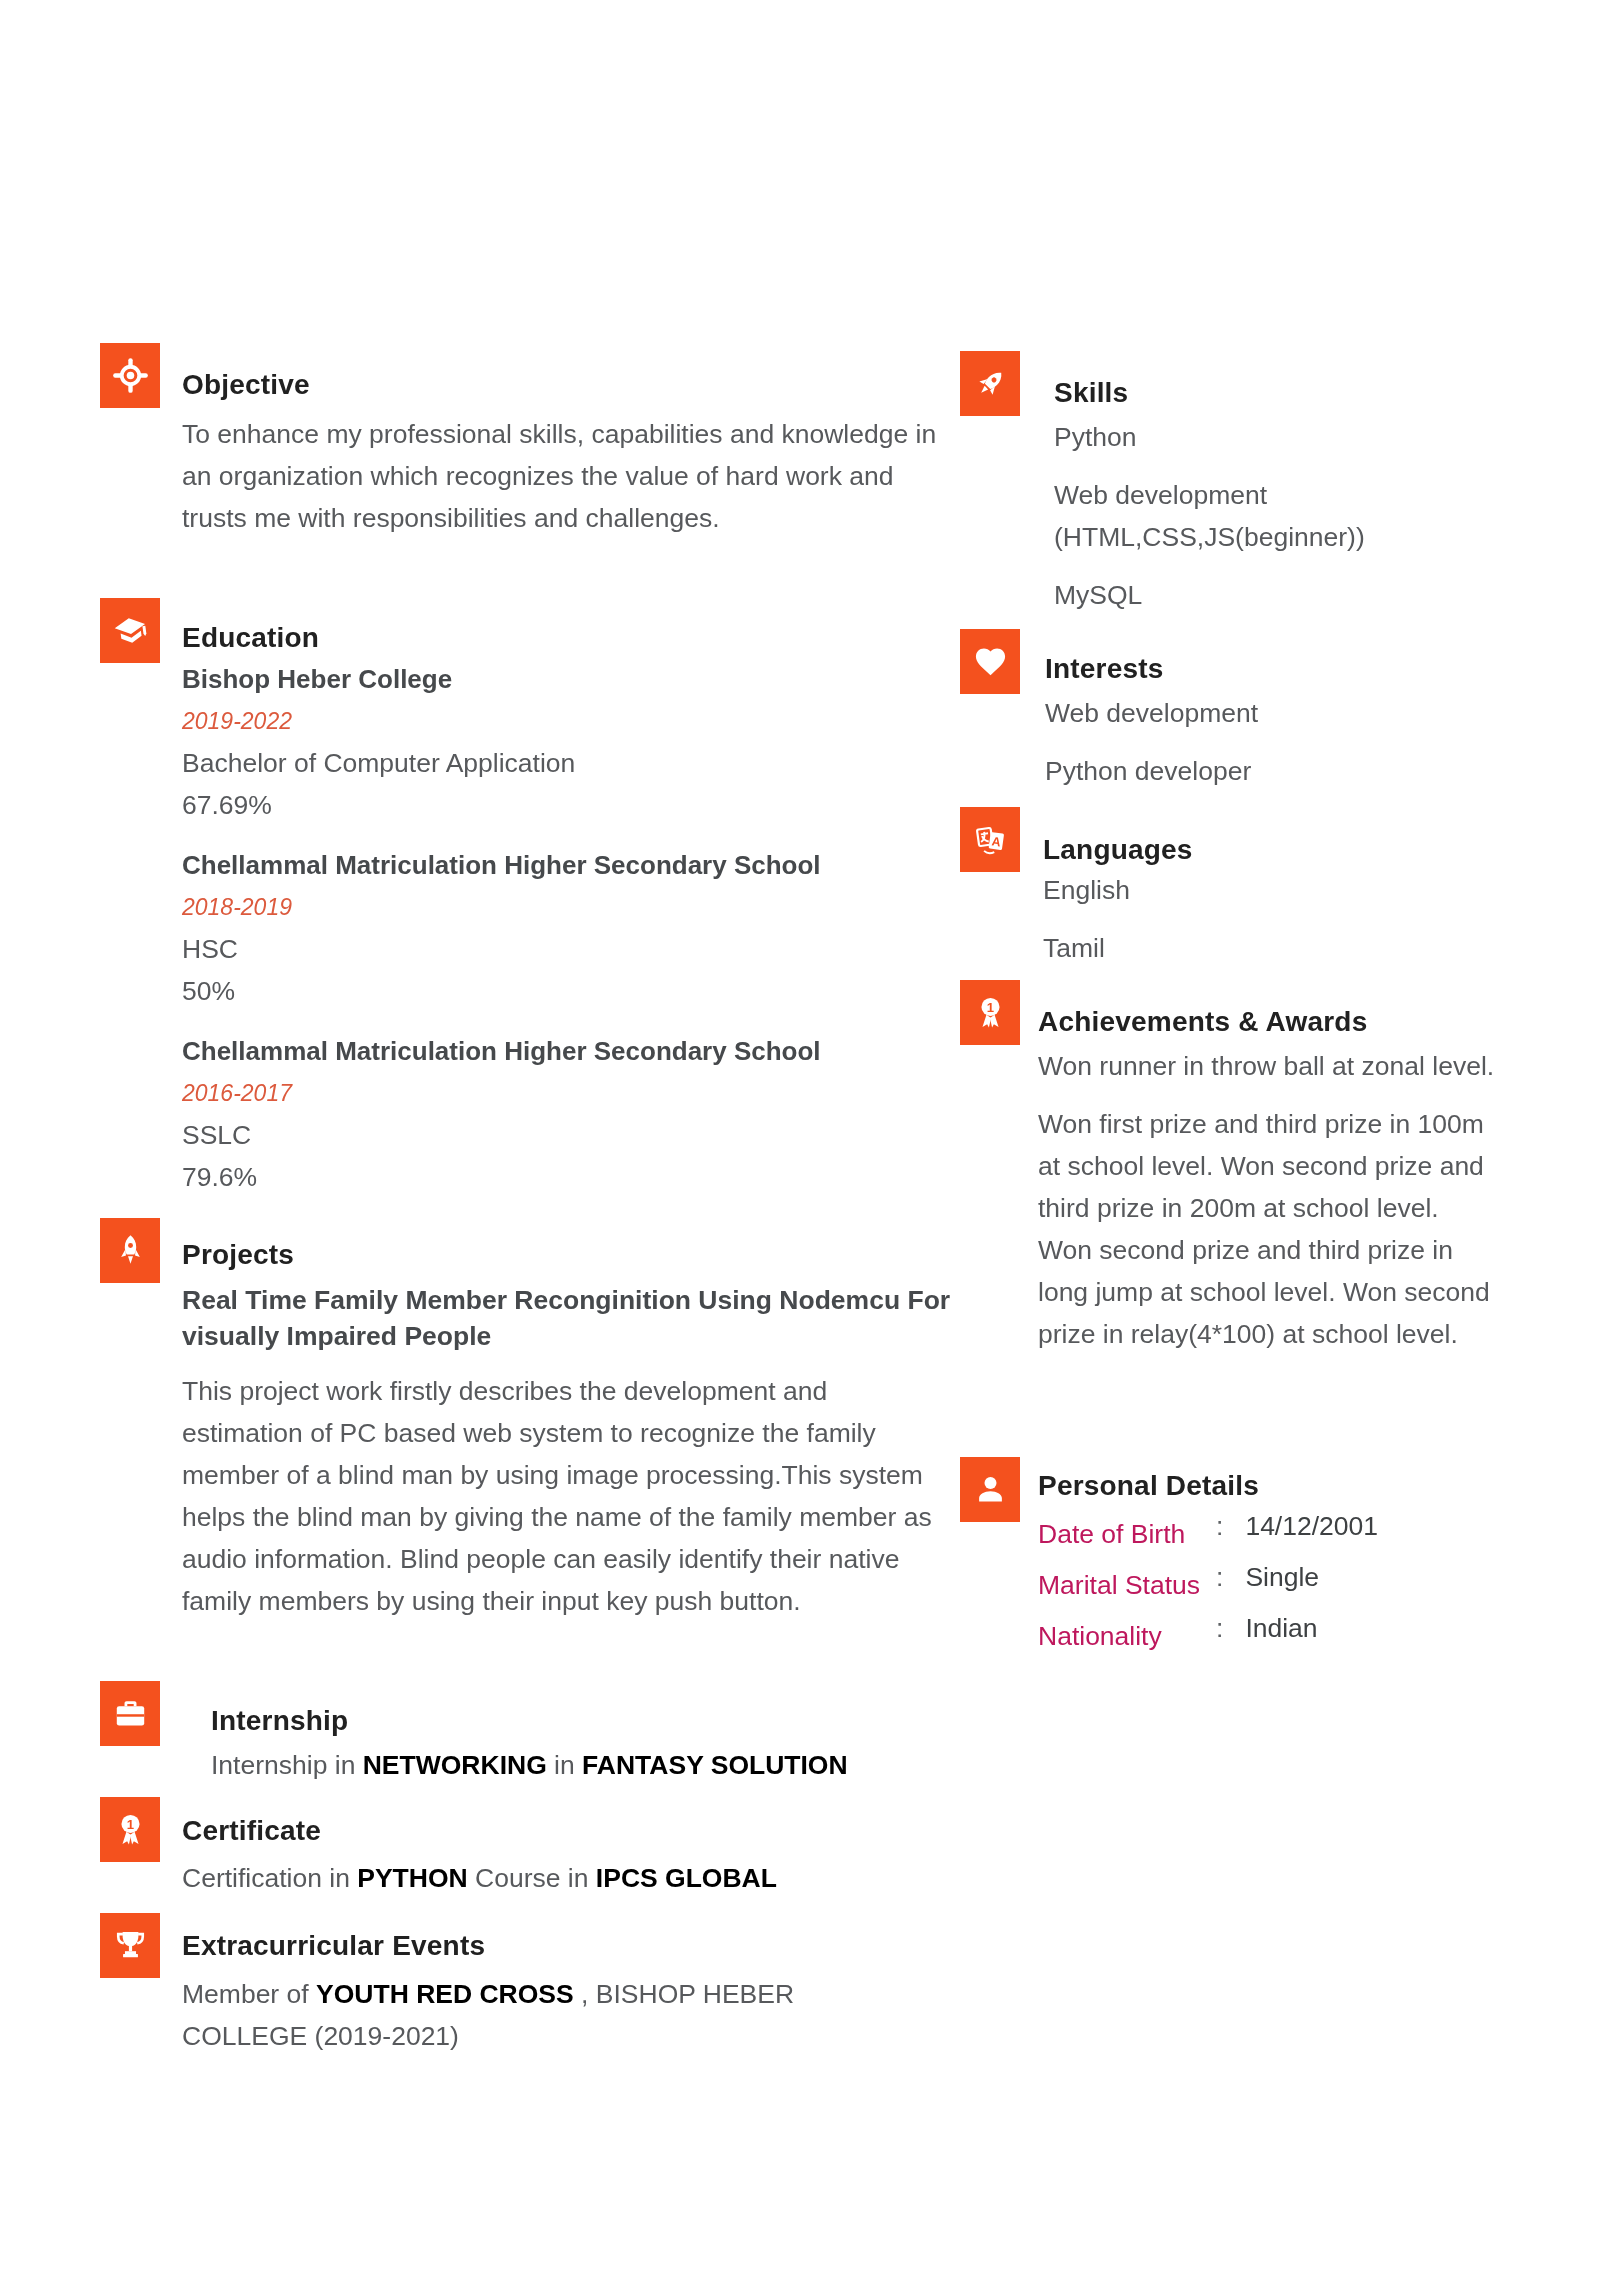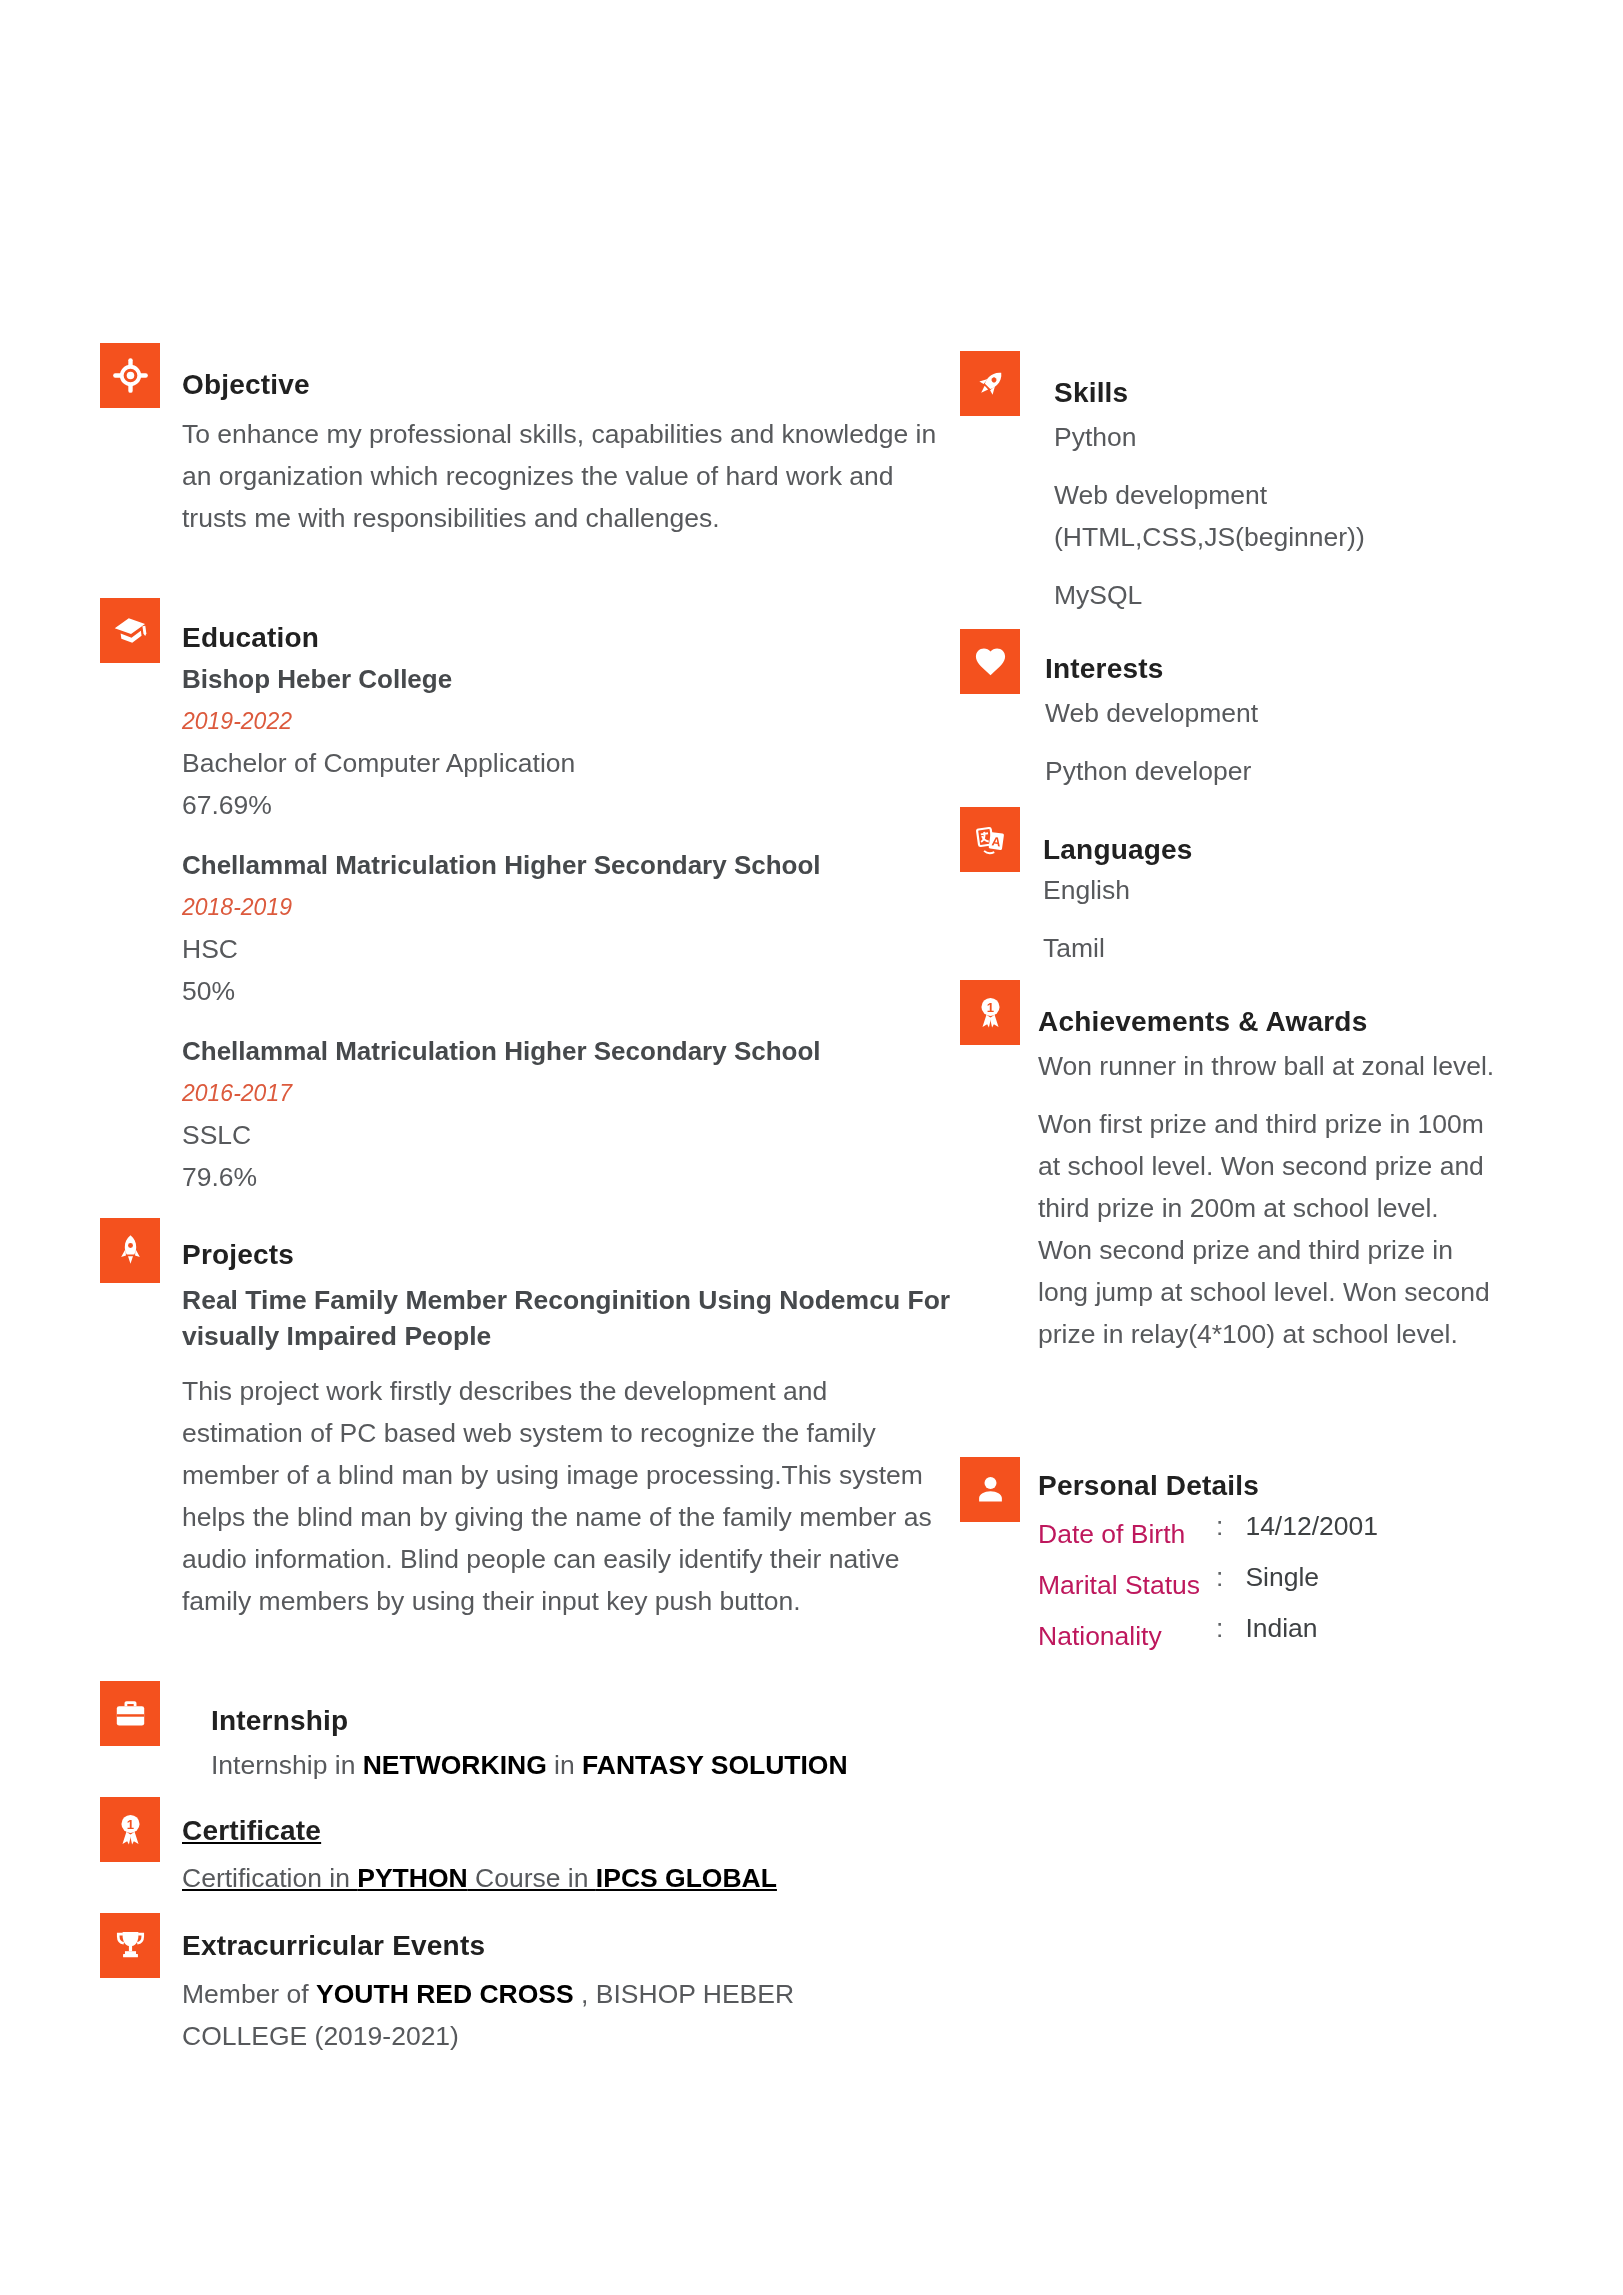--- a/index.html
+++ b/index.html
@@ -48,21 +48,21 @@
 
   #sec-projects{left:100px;top:1218px;}
   #sec-projects .content{left:82px;top:21.6px;width:769px;}
   #sec-projects .sec-title{margin-bottom:12.7px;}
 
   #sec-internship{left:100px;top:1681px;}
   #sec-internship .content{left:82px;top:24.5px;width:769px;margin-left:29px;}
   #sec-internship .sec-title{margin-bottom:8.8px;}
 
   #sec-certificate{left:100px;top:1797px;}
-  #sec-certificate .content{left:82px;top:18.6px;width:769px;text-decoration:underline;}
+  #sec-certificate .content{left:82px;top:18.6px;width:769px;}
   #sec-certificate .sec-title{margin-bottom:11.8px;}
 
   #sec-extracurricular{left:100px;top:1913px;}
   #sec-extracurricular .content{left:82px;top:17.6px;width:686px;}
   #sec-extracurricular .sec-title{margin-bottom:12.7px;}
 
   #sec-skills{left:960px;top:351px;}
   #sec-skills .content{left:94px;top:26.5px;width:461px;}
   #sec-skills .sec-title{margin-bottom:8.8px;}
 

